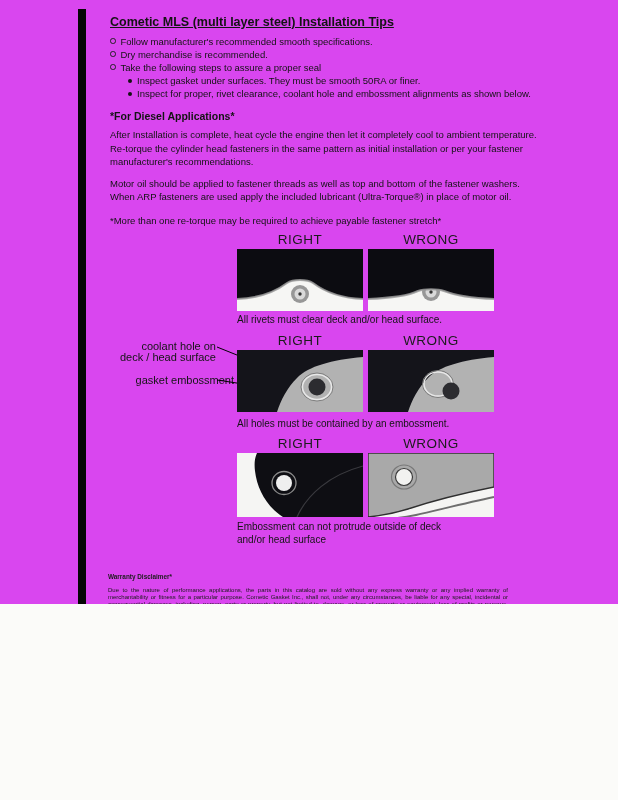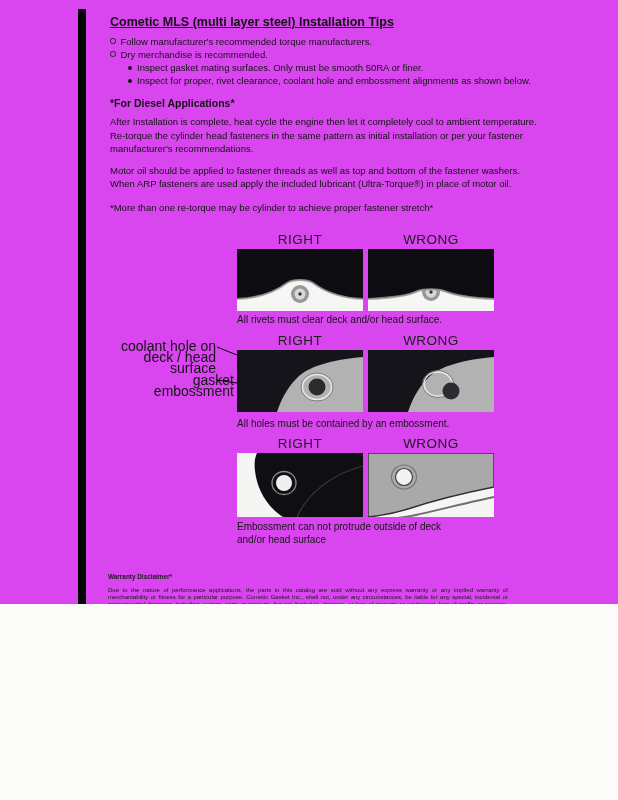--- a/index.html
+++ b/index.html
@@ -15,44 +15,45 @@
   .sub{padding-left:18px;}
   .diesel-h{font-size:10.5px;font-weight:bold;margin:10px 0 6px 0;}
   .para{font-size:9.5px;line-height:13.5px;margin:0 0 8px 0;max-width:432px;}
   .note{white-space:nowrap;margin-top:10px;}
   .diagrams{position:absolute;left:0;top:230px;width:618px;height:322px;}
   .abs{position:absolute;}
   .vhdr{width:126px;text-align:center;font-size:13.5px;letter-spacing:0.5px;color:#1b1b1b;}
   .dimg{width:126px;height:62px;}
   .dimg svg{display:block;}
   .cap{font-size:10px;color:#151515;line-height:12.5px;}
-  .dlabel{font-size:14px;line-height:11px;text-align:right;width:106px;color:#151515;}
+  .dlabel{font-size:11px;line-height:11px;text-align:right;width:106px;color:#151515;}
   .warranty{position:absolute;left:108px;top:574px;width:400px;font-size:6px;line-height:6.9px;color:#1a1a1a;text-align:justify;}
   .warranty .wh{font-weight:bold;font-size:6.4px;margin:0 0 6px 0;text-align:left;}
   .warranty p{margin:0 0 4.5px 0;}
   .footer{position:absolute;left:388px;top:758px;font-size:17px;color:#222;letter-spacing:0.3px;font-family:Liberation Mono, monospace;}
 </style>
 </head>
 <body>
 
 <div class="page">
   <div class="spine"></div>
 
   <div class="intro">
     <h1 class="title">Cometic MLS (multi layer steel) Installation Tips</h1>
     <ul class="tips">
-      <li><span class="mk1"></span><span>Follow manufacturer's recommended torque manufacturers.</span></li>
+      <li><span class="mk1"></span><span>Follow manufacturer's recommended smooth specifications.</span></li>
       <li><span class="mk1"></span><span>Dry merchandise is recommended.</span></li>
-      <li class="sub"><span class="mk2"></span><span>Inspect gasket mating surfaces.  Only must be smooth 50RA or finer.</span></li>
+      <li><span class="mk1"></span><span>Take the following steps to assure a proper seal</span></li>
+      <li class="sub"><span class="mk2"></span><span>Inspect gasket under surfaces.  They must be smooth 50RA or finer.</span></li>
       <li class="sub"><span class="mk2"></span><span>Inspect for proper, rivet clearance, coolant hole and embossment alignments as shown below.</span></li>
     </ul>
     <h2 class="diesel-h">*For Diesel Applications*</h2>
     <p class="para">After Installation is complete, heat cycle the engine then let it completely cool to ambient temperature. Re-torque the cylinder head fasteners in the same pattern as initial installation or per your fastener manufacturer's recommendations.</p>
     <p class="para">Motor oil should be applied to fastener threads as well as top and bottom of the fastener washers. When ARP fasteners are used apply the included lubricant (Ultra-Torque®) in place of motor oil.</p>
-    <p class="para note">*More than one re-torque may be cylinder to achieve proper fastener stretch*</p>
+    <p class="para note">*More than one re-torque may be required to achieve payable fastener stretch*</p>
   </div>
 
   <div class="diagrams">
 
     <div class="abs vhdr" style="left:237px;top:2px;">RIGHT</div>
     <div class="abs vhdr" style="left:368px;top:2px;">WRONG</div>
 
     <div class="abs dimg" style="left:237px;top:19px;">
       <svg viewBox="0 0 126 62" width="126" height="62">
         <rect width="126" height="62" fill="#f6f6f4"></rect>

